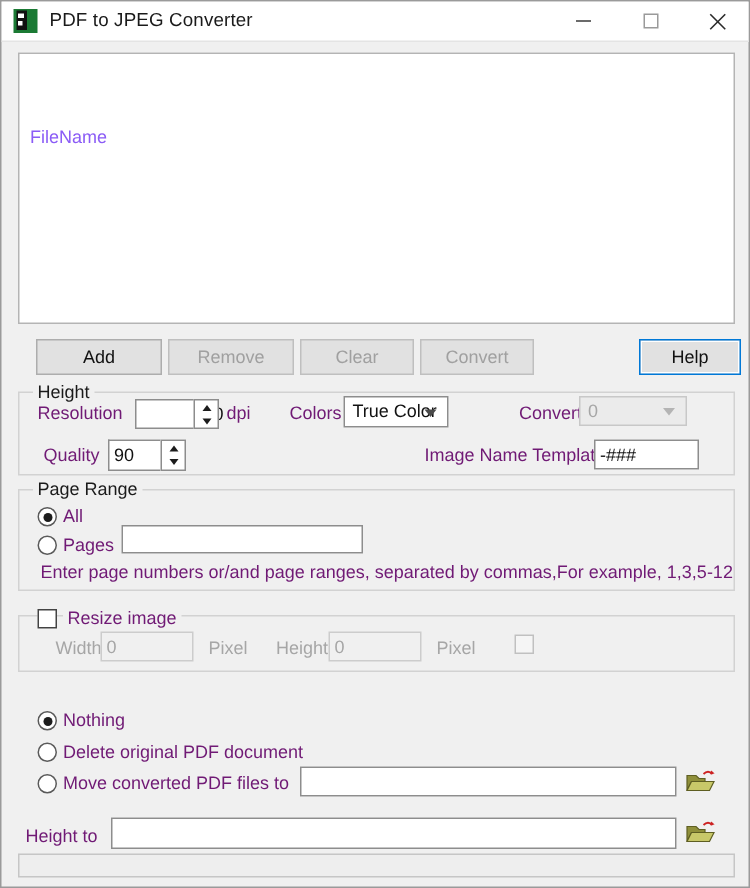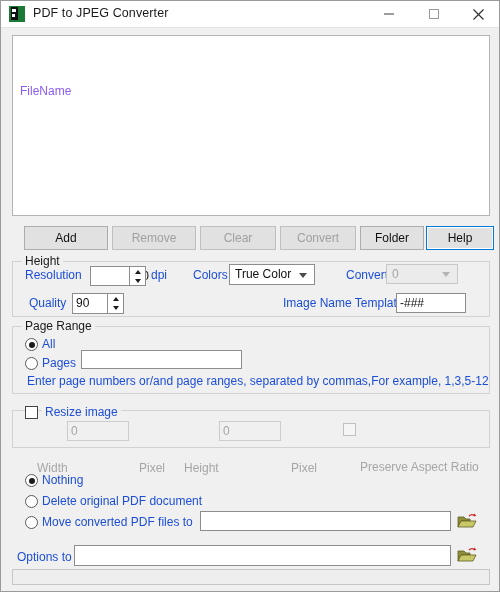--- a/index.html
+++ b/index.html
@@ -141,22 +141,22 @@
     color: #1a1a1a;
     white-space: nowrap;
   }
 
   #grp-options   { left: 11px; top: 260px; width: 478px; height: 56px; }
   #grp-pagerange { left: 11px; top: 325px; width: 478px; height: 68px; }
   #grp-resize    { left: 11px; top: 409px; width: 478px; height: 38px; }
   #grp-action    { left: 11px; top: 460px; width: 478px; height: 76px; }
 
   
-  .lbl { position: absolute; font-size: 12px; color: #1d4ed8; white-space: nowrap; }
-  .lbl.dim { color: #a6a6a6; margin-top: 36px; }
+  .lbl { position: absolute; font-size: 12px; color: #701a75; white-space: nowrap; }
+  .lbl.dim { color: #a6a6a6; }
 
   .tbox {
     position: absolute;
     background: #ffffff;
     border: 1px solid #8d8d8d;
     box-sizing: border-box;
     font-family: "Liberation Sans", sans-serif;
     font-size: 12px;
     color: #111111;
     padding: 0 3px;
@@ -210,21 +210,21 @@
   }
   .combo .ctext { position: absolute; left: 5px; top: 2px; white-space: nowrap; }
   .combo .arrow {
     position: absolute; right: 7px; top: 50%; margin-top: -2px;
     width: 0; height: 0;
     border-left: 4px solid transparent; border-right: 4px solid transparent;
     border-top: 5px solid #4a4a4a;
   }
   .combo.dim { background: #ebebeb; border-color: #c8c8c8; color: #a6a6a6; }
   .combo.dim .arrow { border-top-color: #b4b4b4; }
-  #combo-colors { left: 228px; top: 263px; width: 86px; height: 21px; }
+  #combo-colors { left: 228px; top: 263px; width: 70px; height: 21px; }
   #combo-rotate { left: 385px; top: 263px; width: 72px; height: 20px; }
 
   
   .radio {
     position: absolute;
     width: 13px; height: 13px;
     border: 1px solid #5a5a5a;
     border-radius: 50%;
     background: #ffffff;
     box-sizing: border-box;
@@ -302,21 +302,20 @@
 
   <div class="filelist">
     <div class="col-header">FileName</div>
   </div>
 
   <div class="btnrow">
     <button class="btn" id="btn-add">Add</button>
     <button class="btn disabled" id="btn-remove">Remove</button>
     <button class="btn disabled" id="btn-clear">Clear</button>
     <button class="btn disabled" id="btn-convert">Convert</button>
-    <button class="btn" id="btn-folder">Folder</button>
     <button class="btn focused" id="btn-help">Help</button>
   </div>
 
   <div class="group" id="grp-options">
     <span class="legend">Height</span>
   </div>
   <span class="lbl" style="left:24px; top:267px;">Resolution</span>
   <div class="spin" id="spin-resolution">
     <div class="val">150</div>
     <div class="arrows">
@@ -368,21 +367,20 @@
 
   <span class="lbl dim" style="left:36px; top:424px;">Width</span>
   <input class="tbox dim" style="left: 66px; top: 420px; width: 62px; height: 20px;" disabled="" value="0">
   <span class="lbl dim" style="left:138px; top:424px;">Pixel</span>
 
   <span class="lbl dim" style="left:183px; top:424px;">Height</span>
   <input class="tbox dim" style="left: 218px; top: 420px; width: 62px; height: 20px;" disabled="" value="0">
   <span class="lbl dim" style="left:290px; top:424px;">Pixel</span>
 
   <span class="cbox dim" style="left:342px; top:422px;"></span>
-  <span class="lbl dim" style="left:359px; top:423px;">Preserve Aspect Ratio</span>
 
   <span class="radio checked" style="left:24px; top:473px;"></span>
   <span class="lbl" style="left:41px; top:472px;">Nothing</span>
 
   <span class="radio" style="left:24px; top:494px;"></span>
   <span class="lbl" style="left:41px; top:493px;">Delete original PDF document</span>
 
   <span class="radio" style="left:24px; top:515px;"></span>
   <span class="lbl" style="left:41px; top:514px;">Move converted PDF files to</span>
   <input class="tbox" style="left: 199px; top: 510px; width: 251px; height: 20px;" value="">
@@ -390,21 +388,21 @@
     <span>
       <svg width="20" height="18" viewBox="0 0 20 18">
         <path d="M1 6 h6 l2 2 h4 v2 H4 L1 16 Z" fill="#8f8f3a" stroke="#5e5e22" stroke-width="0.8"></path>
         <path d="M4 10 h15 l-3 6 H1 Z" fill="#c8c869" stroke="#5e5e22" stroke-width="0.8"></path>
         <path d="M12 5 q3 -3 6 0" fill="none" stroke="#cc2222" stroke-width="1.2"></path>
         <path d="M17.2 2.6 l2.2 2.1 l-3 0.5 Z" fill="#cc2222"></path>
       </svg>
     </span>
   </button>
 
-  <span class="lbl" style="left:16px; top:549px;">Options to</span>
+  <span class="lbl" style="left:16px; top:549px;">Height to</span>
   <input class="tbox" style="left: 73px; top: 544px; width: 377px; height: 21px;" value="">
   <button class="folder-btn" style="left:455px; top:544px;">
     <span>
       <svg width="20" height="18" viewBox="0 0 20 18">
         <path d="M1 6 h6 l2 2 h4 v2 H4 L1 16 Z" fill="#8f8f3a" stroke="#5e5e22" stroke-width="0.8"></path>
         <path d="M4 10 h15 l-3 6 H1 Z" fill="#c8c869" stroke="#5e5e22" stroke-width="0.8"></path>
         <path d="M12 5 q3 -3 6 0" fill="none" stroke="#cc2222" stroke-width="1.2"></path>
         <path d="M17.2 2.6 l2.2 2.1 l-3 0.5 Z" fill="#cc2222"></path>
       </svg>
     </span>

